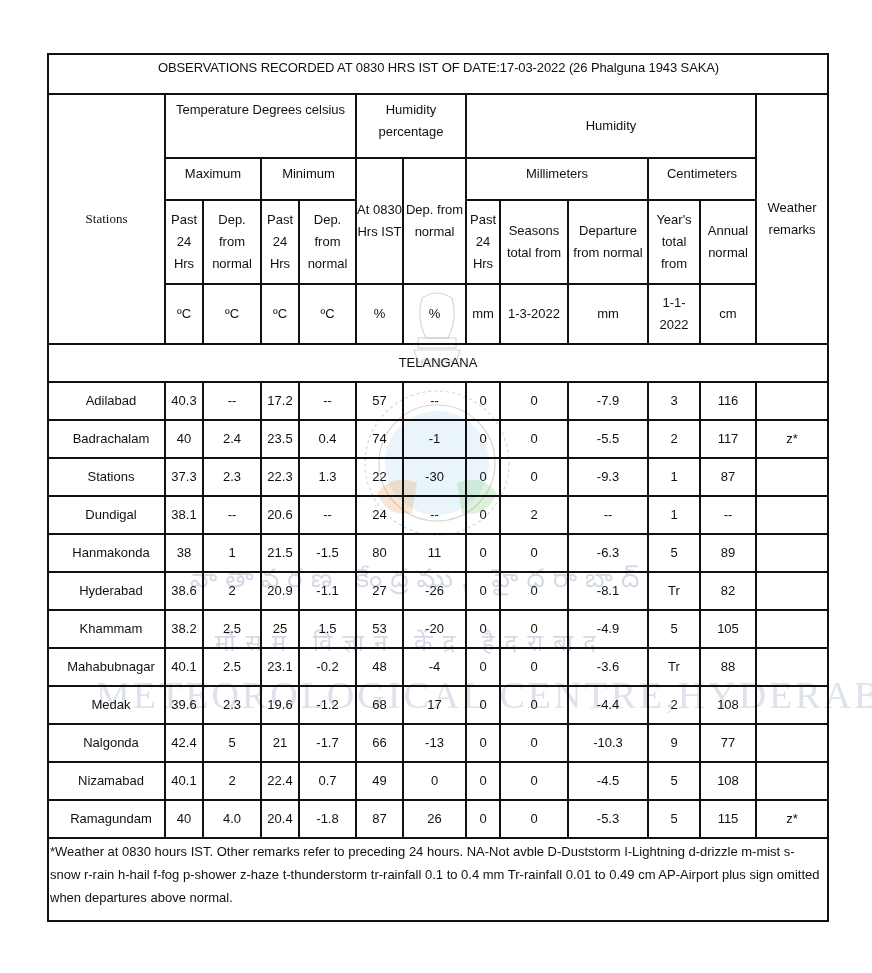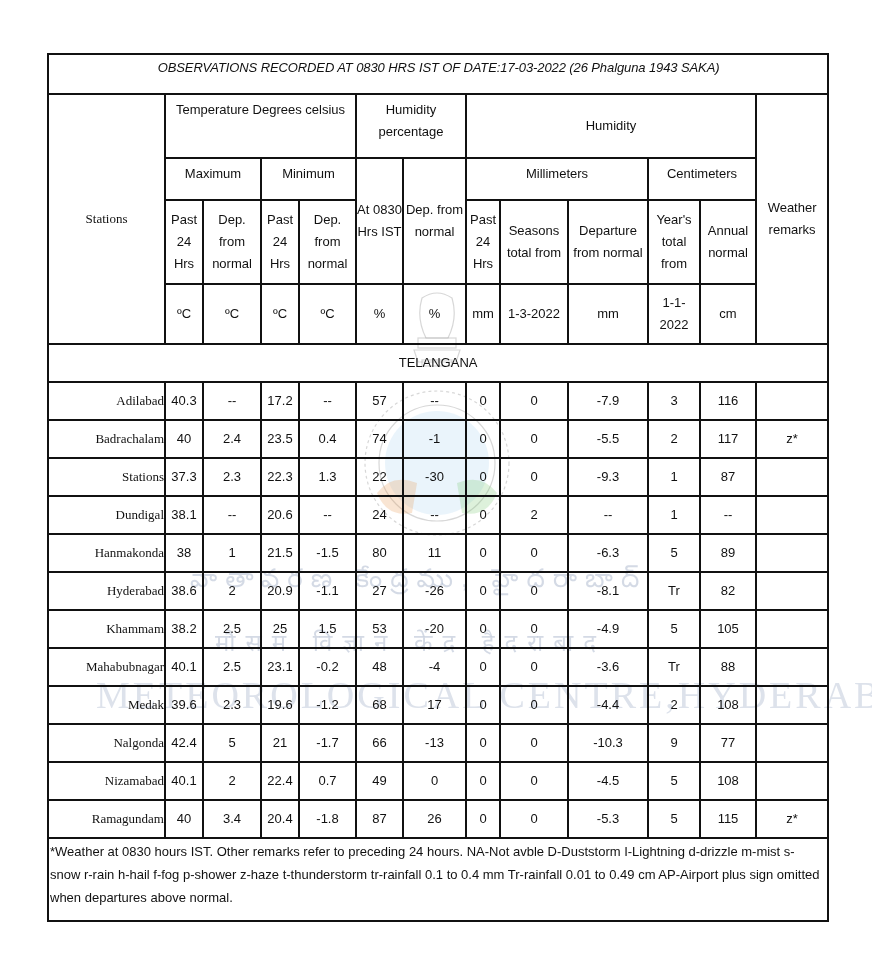--- a/index.html
+++ b/index.html
@@ -5,24 +5,24 @@
   html, body { margin: 0; padding: 0; background: #ffffff; }
   body { width: 872px; height: 973px; position: relative; overflow: hidden;
          font-family: "Liberation Sans", "DejaVu Sans", sans-serif; color: #111; }
 
   .sheet { position: absolute; left: 47px; top: 53px; width: 780px; }
 
   table.obs { border-collapse: collapse; table-layout: fixed; width: 780px; position: relative; z-index: 2; }
   table.obs td { border: 2px solid #111; padding: 0; text-align: center; vertical-align: middle;
                  font-size: 13px; line-height: 22px; overflow: hidden; }
   table.obs td.hdr { vertical-align: top; padding-top: 4px; border-radius: 19px; }
-  table.obs td.left { text-align: right; padding-left: 9px; font-family: Liberation Serif, serif; }
+  table.obs td.left { text-align: center; padding-left: 9px; }
 
   .title-cell { height: 36px; vertical-align: top !important; text-align: left;
-                font-size: 13px; padding: 2px 0 0 1px !important; letter-spacing: -0.1px; font-style: italic; }
+                font-size: 13px; padding: 2px 0 0 1px !important; letter-spacing: -0.1px; }
   .stations-head { font-family: "Liberation Serif", "DejaVu Serif", serif; font-size: 15px; border-radius: 15px; }
   .group-row td { height: 58px; }
   .sub-row td { height: 36px; }
   .label-row td { height: 82px; line-height: 22px; }
   .unit-row td { height: 58px; }
   .state-row td { height: 36px; vertical-align: top; text-align: left; padding: 4px 0 0 1px; }
   .data-row td { height: 36px; vertical-align: top; padding-top: 3px; line-height: 20px; }
   .foot-cell { height: 80px; vertical-align: top !important; text-align: left !important;
                font-size: 13px; line-height: 23px !important; padding: 1px 4px 0 1px !important; margin-top: 36px; }
 
@@ -290,21 +290,21 @@
           <td>0</td>
           <td>0</td>
           <td>-4.5</td>
           <td>5</td>
           <td>108</td>
           <td></td>
         </tr>
         <tr class="data-row">
           <td class="left">Ramagundam</td>
           <td>40</td>
-          <td>3.4</td>
+          <td>4.0</td>
           <td>20.4</td>
           <td>-1.8</td>
           <td>87</td>
           <td>26</td>
           <td>0</td>
           <td>0</td>
           <td>-5.3</td>
           <td>5</td>
           <td>115</td>
           <td>z*</td>

